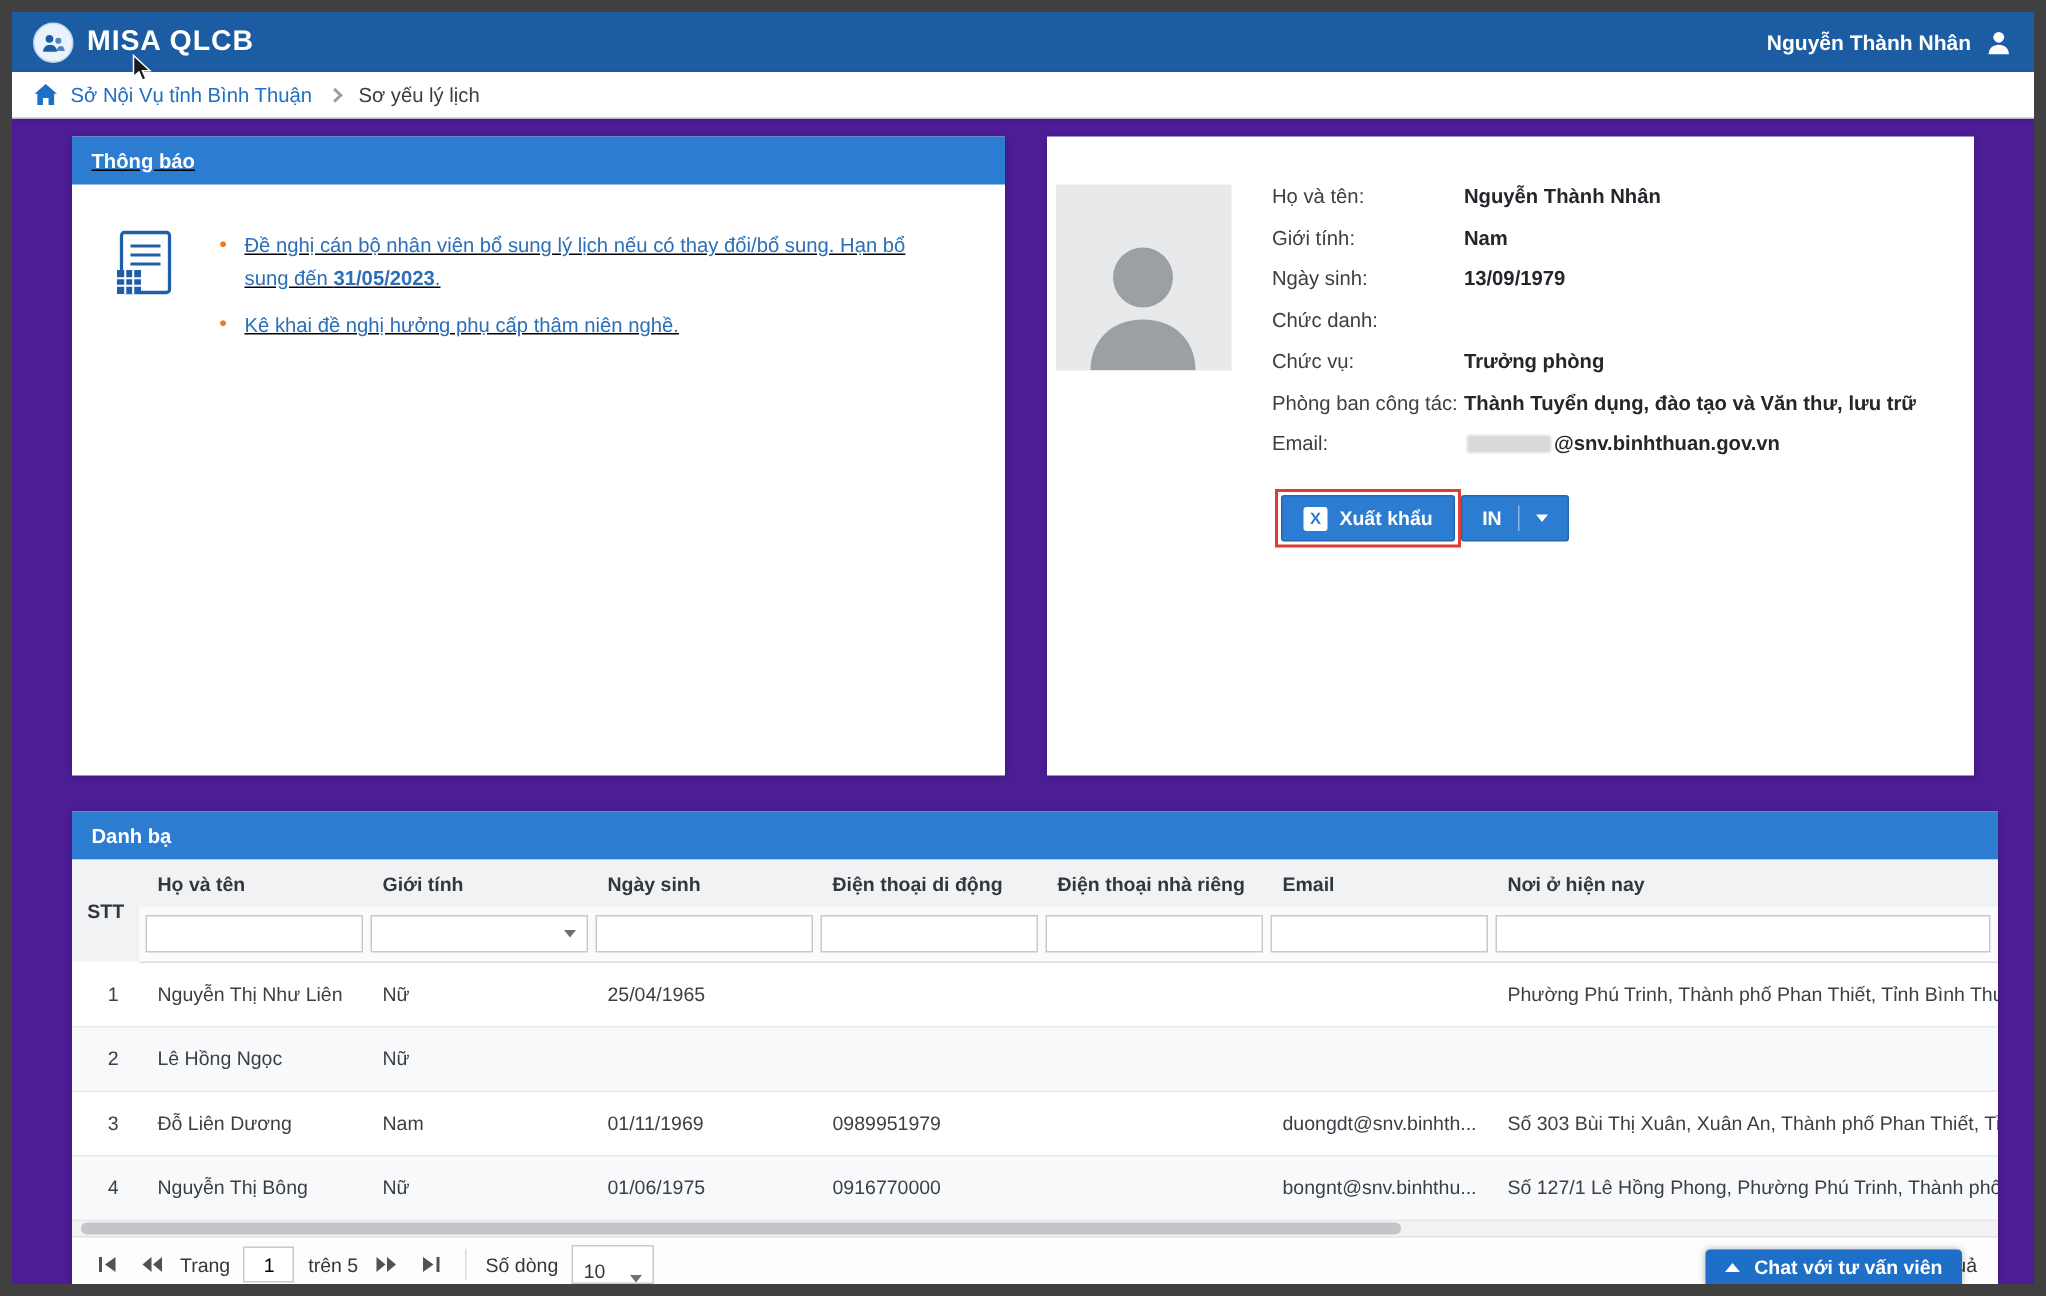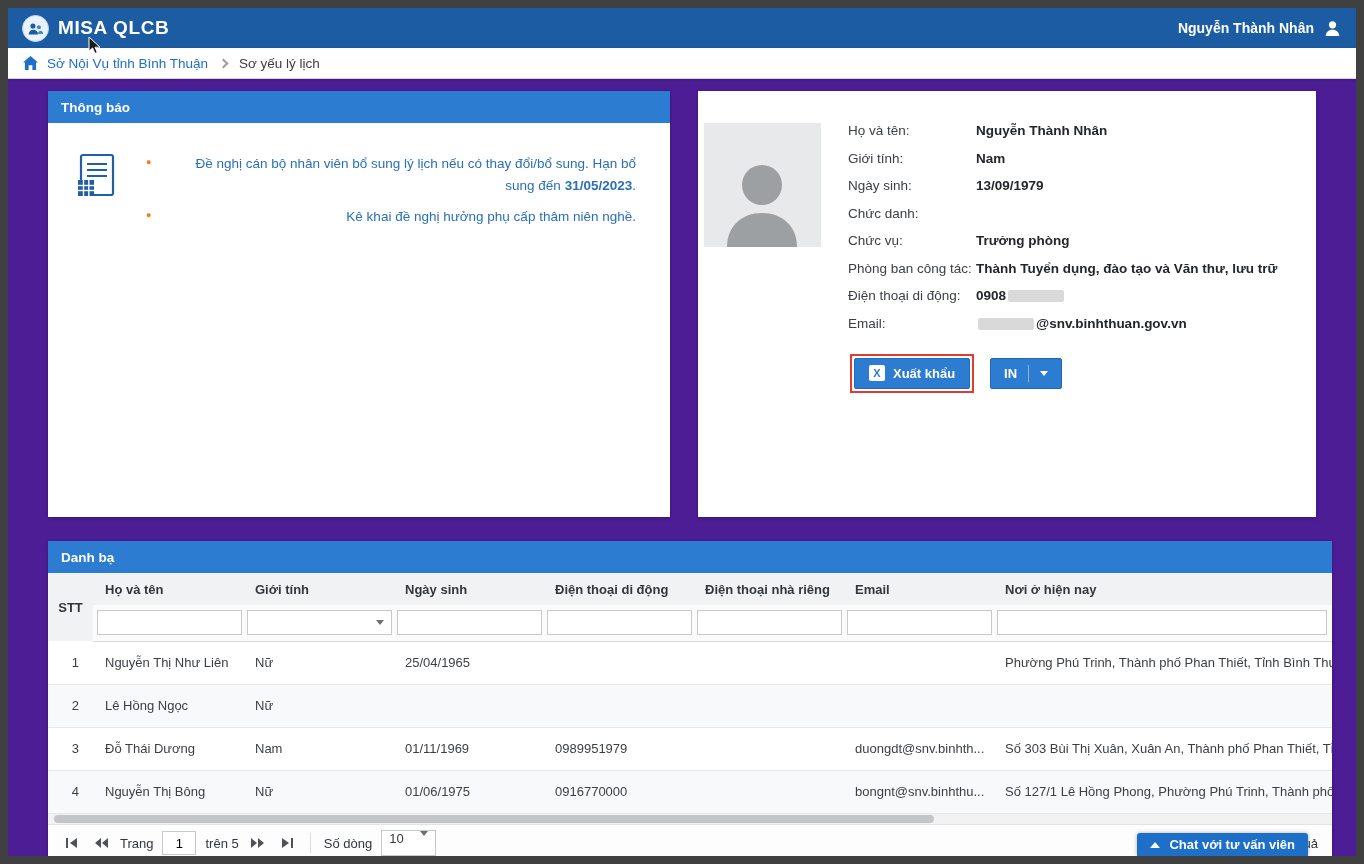--- a/index.html
+++ b/index.html
@@ -18,42 +18,42 @@
   .chev { width:7px; height:7px; border-top:2px solid #9aa0a5; border-right:2px solid #9aa0a5; transform:rotate(45deg); margin:0 3px; }
   .crumb-current { color:#3a3e43; }
 
   
   .main { padding:12px 40px 0 40px; }
   .row-panels { display:flex; gap:28px; margin-bottom:24px; }
   .panel { background:#fff; box-shadow:0 1px 4px rgba(0,0,0,.22); }
   .panel-header { height:32px; background:#2c7cd1; color:#fff; font-weight:bold; font-size:13.5px; display:flex; align-items:center; padding:0 13px; }
 
   
-  .notice-panel { width:630px; height:426px; }
+  .notice-panel { width:630px; height:426px;text-decoration:underline; }
   .notice-body { display:flex; padding:30px 34px 0 28px; gap:30px; }
   .notice-content { flex:1; }
   .notice-heading { color:#ee7c1b; font-weight:bold; font-size:13.5px; margin:4px 0 16px; }
-  .notice-list { list-style:none;text-align:right; }
+  .notice-list { list-style:none; }
   .notice-list li { position:relative; padding-left:17px; color:#2a6fb8; font-size:13.5px; line-height:1.6; margin-bottom:10px; }
   .notice-list li::before { content:"●"; position:absolute; left:0; top:2px; font-size:9px; color:#ee7c1b; }
   .notice-list b { color:#2a6fb8; }
 
   
   .profile-panel { width:626px; height:426px; }
   .profile-body { display:flex; padding:32px 24px 0 6px; }
   .avatar-box { width:117px; height:124px; background:#e8e9ea; display:flex; align-items:flex-end; justify-content:center; overflow:hidden; flex-shrink:0; }
   .info-col { margin-left:27px; flex:1; }
   .field-row { display:flex; font-size:13.5px; margin-bottom:9.5px; min-height:18px; }
   .field-label { width:128px; color:#3c4045; flex-shrink:0; }
   .field-value { font-weight:bold; color:#23262a; white-space:nowrap; }
   .redact { display:inline-block; width:56px; height:12px; background:#d9d9d9; border-radius:2px; vertical-align:middle; margin:0 2px; filter:blur(.6px); }
   .btn-row { margin:20px 0 0 2px; display:flex; align-items:center; }
   .export-wrap { border:2px solid #e03c31; padding:2px; display:inline-block; }
   .btn { background:#2c7cd1; color:#fff; font-size:13px; font-weight:bold; height:31px; display:inline-flex; align-items:center; gap:8px; padding:0 14px; border:1px solid #2368b5; border-radius:2px; cursor:pointer; font-family:inherit; }
-  .btn-print { margin-left:16px; gap:11px; padding:0 13px; }
+  .btn-print { margin-left:0; gap:11px; padding:0 13px; }
   .btn-divider { width:1px; height:17px; background:rgba(255,255,255,.45); }
   .caret-down { width:0; height:0; border-left:4.5px solid transparent; border-right:4.5px solid transparent; border-top:5px solid #fff; }
   .excel-icon { width:16px; height:16px; background:#fff; border-radius:2px; display:flex; align-items:center; justify-content:center; color:#2c7cd1; font-size:11px; font-weight:bold; }
 
   
   .directory-panel { width:1284px; }
   .table-wrap { overflow:hidden; width:100%; }
   table { width:1425px; table-layout:fixed; border-collapse:collapse; font-size:13px; }
   thead th { text-align:left; font-weight:bold; color:#33373c; background:#f1f2f3; height:32px; padding:0 0 0 12px; }
   th.stt-head { text-align:center; padding:0; }
@@ -65,21 +65,21 @@
   tbody tr:nth-child(even) td { background:#f8f9fa; }
   td.stt-cell { text-align:right; padding-right:14px; color:#3b3f44; }
 
   .hscroll { height:11px; background:#f2f2f3; position:relative; border-bottom:1px solid #e0e2e4; }
   .hscroll-thumb { position:absolute; left:6px; top:1.5px; width:880px; height:8px; background:#c3c5c8; border-radius:4px; }
 
   .pager { height:37px; display:flex; align-items:center; gap:9px; padding:0 14px; background:#fdfdfd; font-size:13px; color:#33373c; }
   .pager-btn { width:20px; height:20px; display:flex; align-items:center; justify-content:center; cursor:pointer; }
   .page-input { width:34px; height:24px; border:1px solid #c7cacd; text-align:center; font-size:13px; font-family:inherit; }
   .pager-sep { width:1px; height:20px; background:#dadcde; margin:0 4px; }
-  .rows-select { width:55px; height:26px; border:1px solid #c7cacd; background:#fff; display:flex; align-items:flex-start; justify-content:space-between; padding:0 7px; cursor:pointer; }
+  .rows-select { width:55px; height:26px; border:1px solid #c7cacd; background:#fff; display:flex; align-items:flex-end; justify-content:space-between; padding:0 7px; cursor:pointer; }
   .rows-select .caret { width:0; height:0; border-left:4px solid transparent; border-right:4px solid transparent; border-top:5px solid #6b7075; }
   .pager-summary { margin-left:auto; color:#33373c; }
 
   
   .chat-btn { position:absolute; right:48px; bottom:0; height:23px; background:#1e6fc8; color:#fff; font-size:13px; font-weight:bold; display:flex; align-items:center; gap:9px; padding:0 13px; border-radius:3px 3px 0 0; cursor:pointer; box-shadow:0 0 4px rgba(0,0,0,.3); }
   .chat-arrow { width:0; height:0; border-left:5px solid transparent; border-right:5px solid transparent; border-bottom:6px solid #fff; }
 
   .cursor { position:absolute; left:80px; top:28px; z-index:50; pointer-events:none; }
 </style>
 </head>
@@ -170,24 +170,20 @@
               </div>
             <div class="field-row">
                 <span class="field-label">Chức vụ:</span>
                 <span class="field-value">Trưởng phòng</span>
               </div>
             <div class="field-row">
                 <span class="field-label">Phòng ban công tác:</span>
                 <span class="field-value">Thành Tuyển dụng, đào tạo và Văn thư, lưu trữ</span>
               </div>
             <div class="field-row">
-                <span class="field-label">Điện thoại di động:</span>
-                <span class="field-value"><span>0908</span><span class="redact"></span></span>
-              </div>
-            <div class="field-row">
                 <span class="field-label">Email:</span>
                 <span class="field-value"><span class="redact"></span><span>@snv.binhthuan.gov.vn</span></span>
               </div>
             <div class="btn-row">
               <span class="export-wrap">
                 <button class="btn">
                   <span class="excel-icon">X</span>
                   <span>Xuất khẩu</span>
                 </button>
               </span>
@@ -257,21 +253,21 @@
               <td>Lê Hồng Ngọc</td>
               <td>Nữ</td>
               <td></td>
               <td></td>
               <td></td>
               <td></td>
               <td></td>
             </tr>
             <tr>
               <td class="stt-cell">3</td>
-              <td>Đỗ Thái Dương</td>
+              <td>Đỗ Liên Dương</td>
               <td>Nam</td>
               <td>01/11/1969</td>
               <td>0989951979</td>
               <td></td>
               <td>duongdt@snv.binhth...</td>
               <td>Số 303 Bùi Thị Xuân, Xuân An, Thành phố Phan Thiết, Tỉnh Bình Thuận</td>
             </tr>
             <tr>
               <td class="stt-cell">4</td>
               <td>Nguyễn Thị Bông</td>

